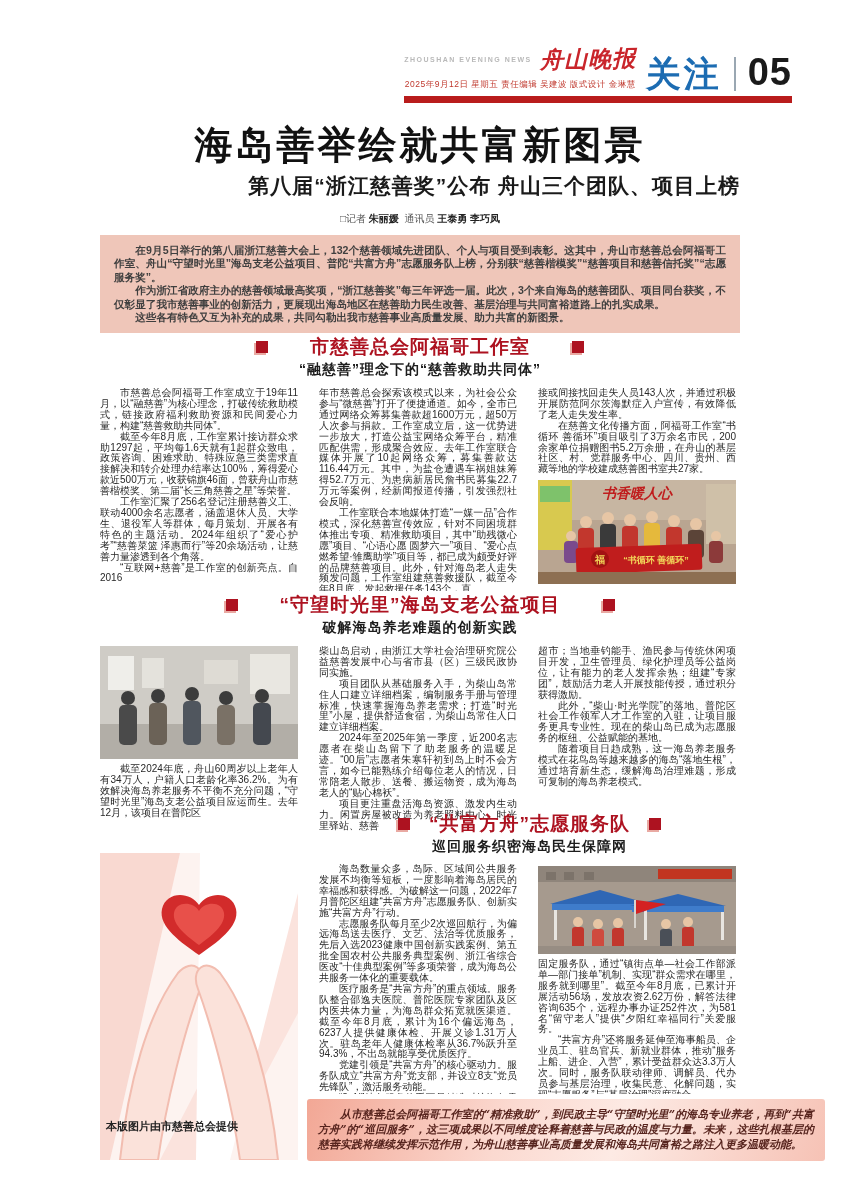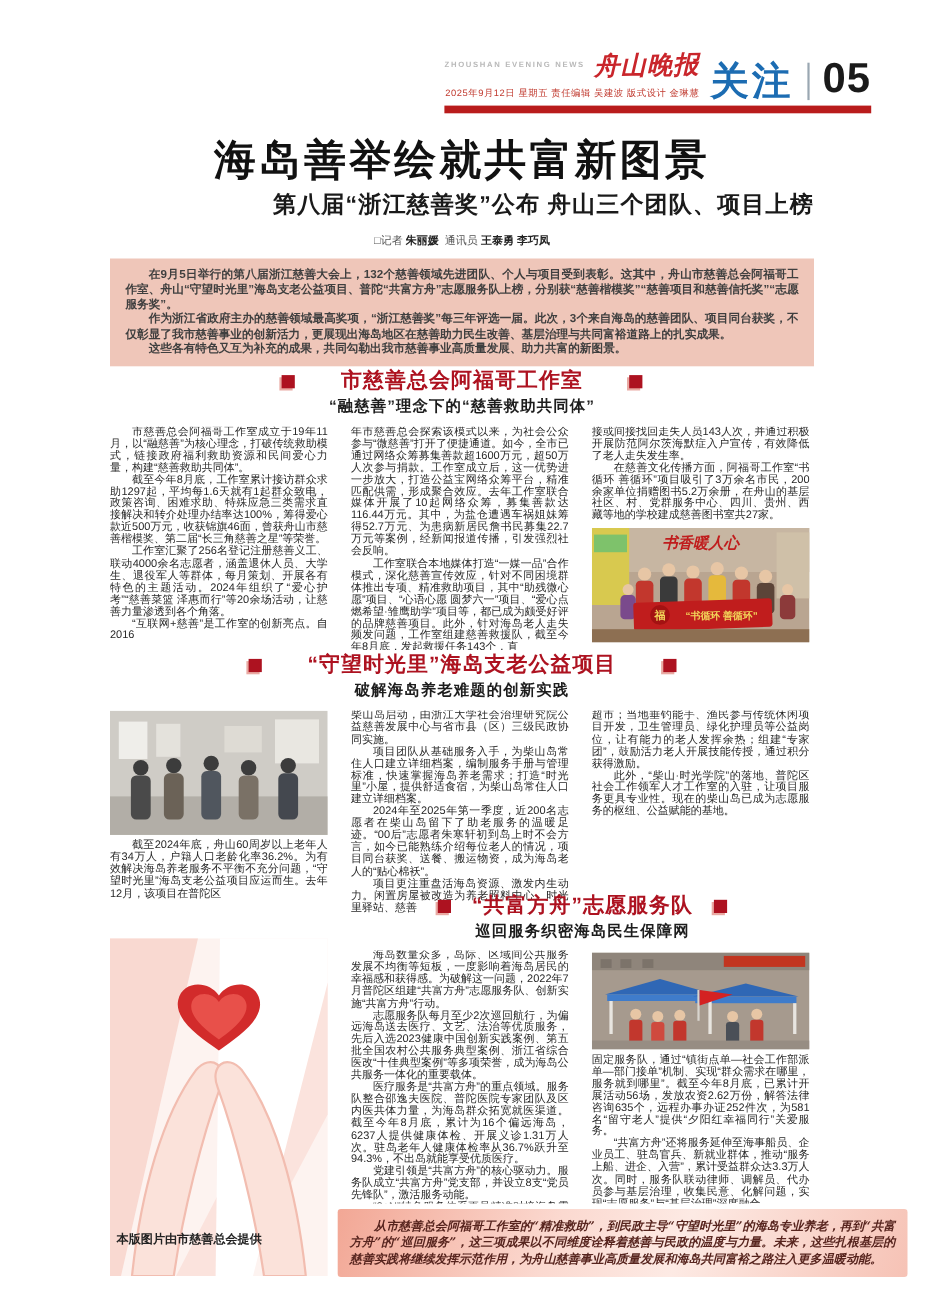--- a/index.html
+++ b/index.html
@@ -181,26 +181,27 @@
               <rect x="117" y="59" width="18" height="40" rx="5" fill="#7a7166"></rect>
             <circle cx="162" cy="50" r="7" fill="#3c3c3c"></circle>
               <rect x="153" y="57" width="18" height="42" rx="5" fill="#44484f"></rect>
           </g>
         </svg>
         <p class="ind">截至2024年底，舟山60周岁以上老年人有34万人，户籍人口老龄化率36.2%。为有效解决海岛养老服务不平衡不充分问题，“守望时光里”海岛支老公益项目应运而生。去年12月，该项目在普陀区</p>
       </div>
       <div class="col">
         <p>柴山岛启动，由浙江大学社会治理研究院公益慈善发展中心与省市县（区）三级民政协同实施。</p>
         <p class="ind">项目团队从基础服务入手，为柴山岛常住人口建立详细档案，编制服务手册与管理标准，快速掌握海岛养老需求；打造“时光里”小屋，提供舒适食宿，为柴山岛常住人口建立详细档案。</p>
-        <p class="ind">2024年至2025年第一季度，近200名志愿者在柴山岛留下了助老服务的温暖足迹。“00后”志愿者朱寒轩初到岛上时不会方言，如今已能熟练介绍每位老人的情况，项目同台获奖、送餐、搬运物资，成为海岛老人的“贴心棉袄”。</p>
+        <p class="ind">2024年至2025年第一季度，近200名志愿者在柴山岛留下了助老服务的温暖足迹。“00后”志愿者朱寒轩初到岛上时不会方言，如今已能熟练介绍每位老人的情况，日常陪老人散步、送餐、搬运物资，成为海岛老人的“贴心棉袄”。</p>
         <p class="ind">项目更注重盘活海岛资源、激发内生动力。闲置房屋被改造为养老照料中心、时光里驿站、慈善</p>
       </div>
       <div class="col">
         <p>超市；当地垂钓能手、渔民参与传统休闲项目开发，卫生管理员、绿化护理员等公益岗位，让有能力的老人发挥余热；组建“专家团”，鼓励活力老人开展技能传授，通过积分获得激励。</p>
         <p class="ind">此外，“柴山·时光学院”的落地、普陀区社会工作领军人才工作室的入驻，让项目服务更具专业性。现在的柴山岛已成为志愿服务的枢纽、公益赋能的基地。</p>
+        <p class="ind">随着项目日趋成熟，这一海岛养老服务模式在花鸟岛等越来越多的海岛“落地生根”，通过培育新生态，缓解海岛治理难题，形成可复制的海岛养老模式。</p>
       </div>
     </div>
   </div>
 
   <div class="section" id="sec3">
     <div class="s3left">
       <svg width="198" height="307" viewBox="0 0 198 307">
         <rect width="198" height="307" fill="#fdf3f0"></rect>
         <polygon points="0,0 80,0 10,307 0,307" fill="#f9d9d1"></polygon>
         <polygon points="198,40 198,160 120,307 60,307" fill="#fbe3dd"></polygon>

